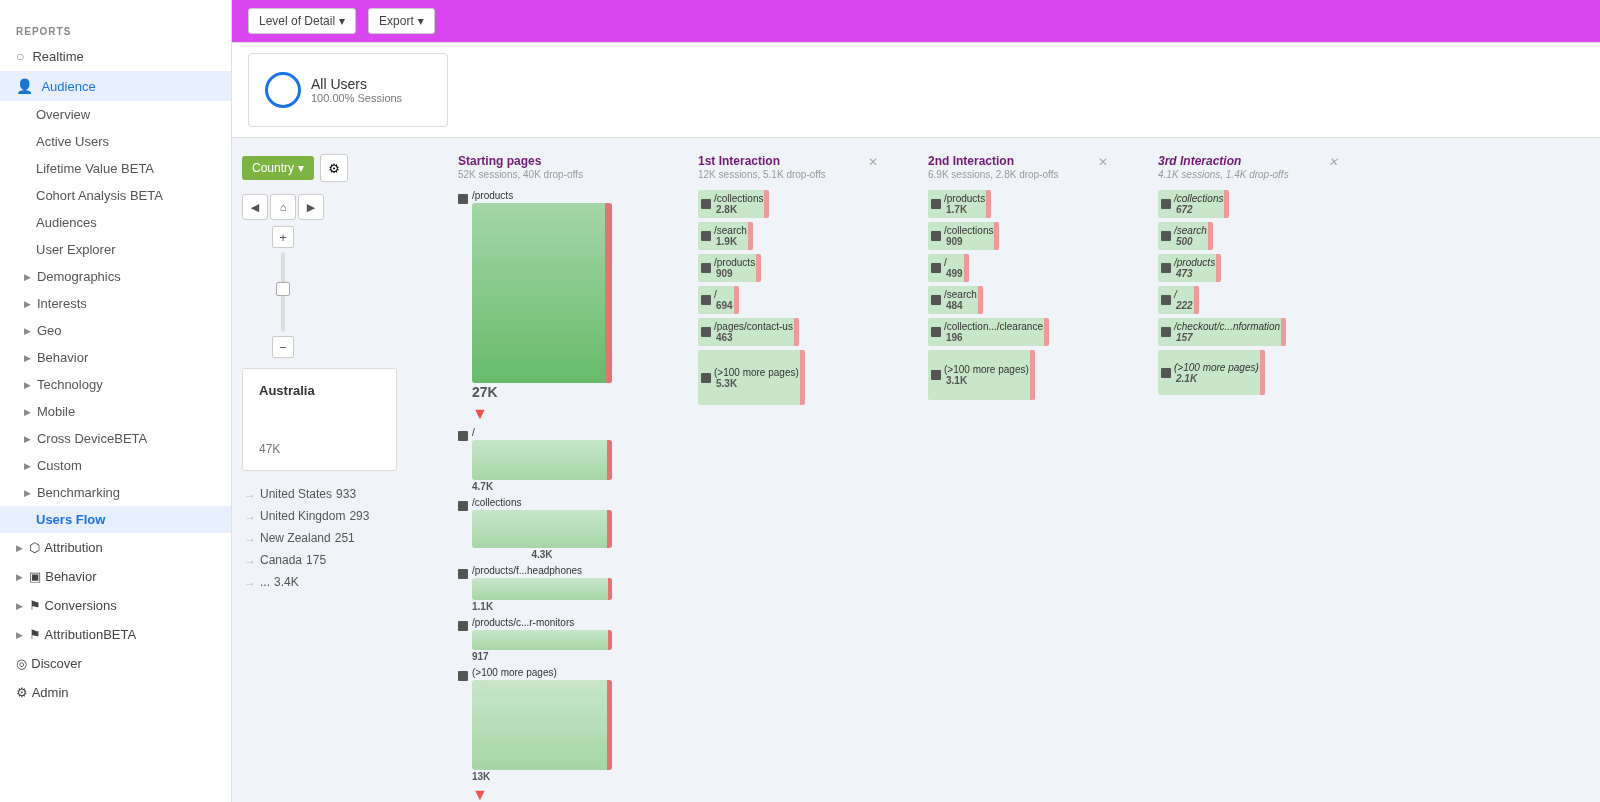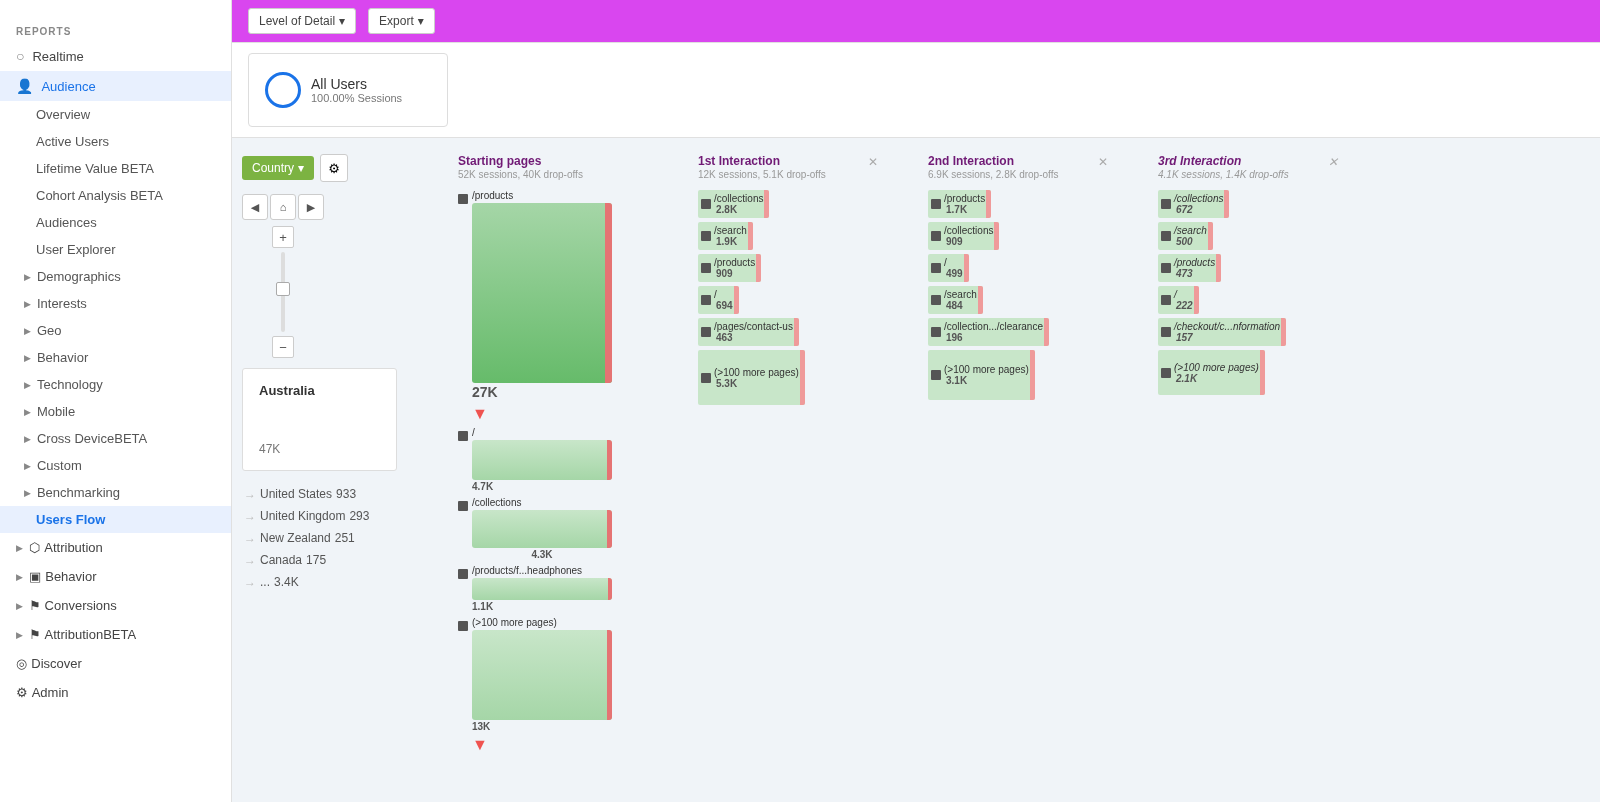--- a/index.html
+++ b/index.html
@@ -472,20 +472,32 @@
         </div>
         <div>
           <div style="font-size:10px;color:#333;margin-bottom:2px;max-width:140px;overflow:hidden;text-overflow:ellipsis;white-space:nowrap;">/products/f...headphones</div>
           <div style="width:140px;height:22px;background:linear-gradient(to bottom,#c8e6c9,#a5d6a7);border-radius:3px;position:relative;cursor:pointer;">
             <div style="position:absolute;right:0;top:0;width:4px;height:100%;background:#e57373;border-radius:0 3px 3px 0;"></div>
           </div>
           <div style="font-size:10px;color:#555;font-weight:bold;margin-top:1px;">1.1K</div>
         </div>
       </div>
 
+      <div style="display:flex;align-items:flex-start;gap:4px;margin-bottom:5px;">
+        <div style="display:flex;align-items:center;gap:3px;margin-top:4px;">
+          <div style="width:10px;height:10px;background:#555;border-radius:1px;"></div>
+        </div>
+        <div>
+          <div style="font-size:10px;color:#333;margin-bottom:2px;max-width:140px;overflow:hidden;text-overflow:ellipsis;white-space:nowrap;">/products/c...r-monitors</div>
+          <div style="width:140px;height:20px;background:linear-gradient(to bottom,#c8e6c9,#a5d6a7);border-radius:3px;position:relative;cursor:pointer;">
+            <div style="position:absolute;right:0;top:0;width:4px;height:100%;background:#e57373;border-radius:0 3px 3px 0;"></div>
+          </div>
+          <div style="font-size:10px;color:#555;font-weight:bold;margin-top:1px;">917</div>
+        </div>
+      </div>
 
       <div style="display:flex;align-items:flex-start;gap:4px;margin-bottom:5px;">
         <div style="display:flex;align-items:center;gap:3px;margin-top:4px;">
           <div style="width:10px;height:10px;background:#555;border-radius:1px;"></div>
         </div>
         <div>
           <div style="font-size:10px;color:#333;margin-bottom:2px;">(&gt;100 more pages)</div>
           <div style="width:140px;height:90px;background:linear-gradient(to bottom,#c8e6c9,#a5d6a7);border-radius:3px;position:relative;cursor:pointer;">
             <div style="position:absolute;right:0;top:0;width:5px;height:100%;background:#e57373;border-radius:0 3px 3px 0;"></div>
           </div>

